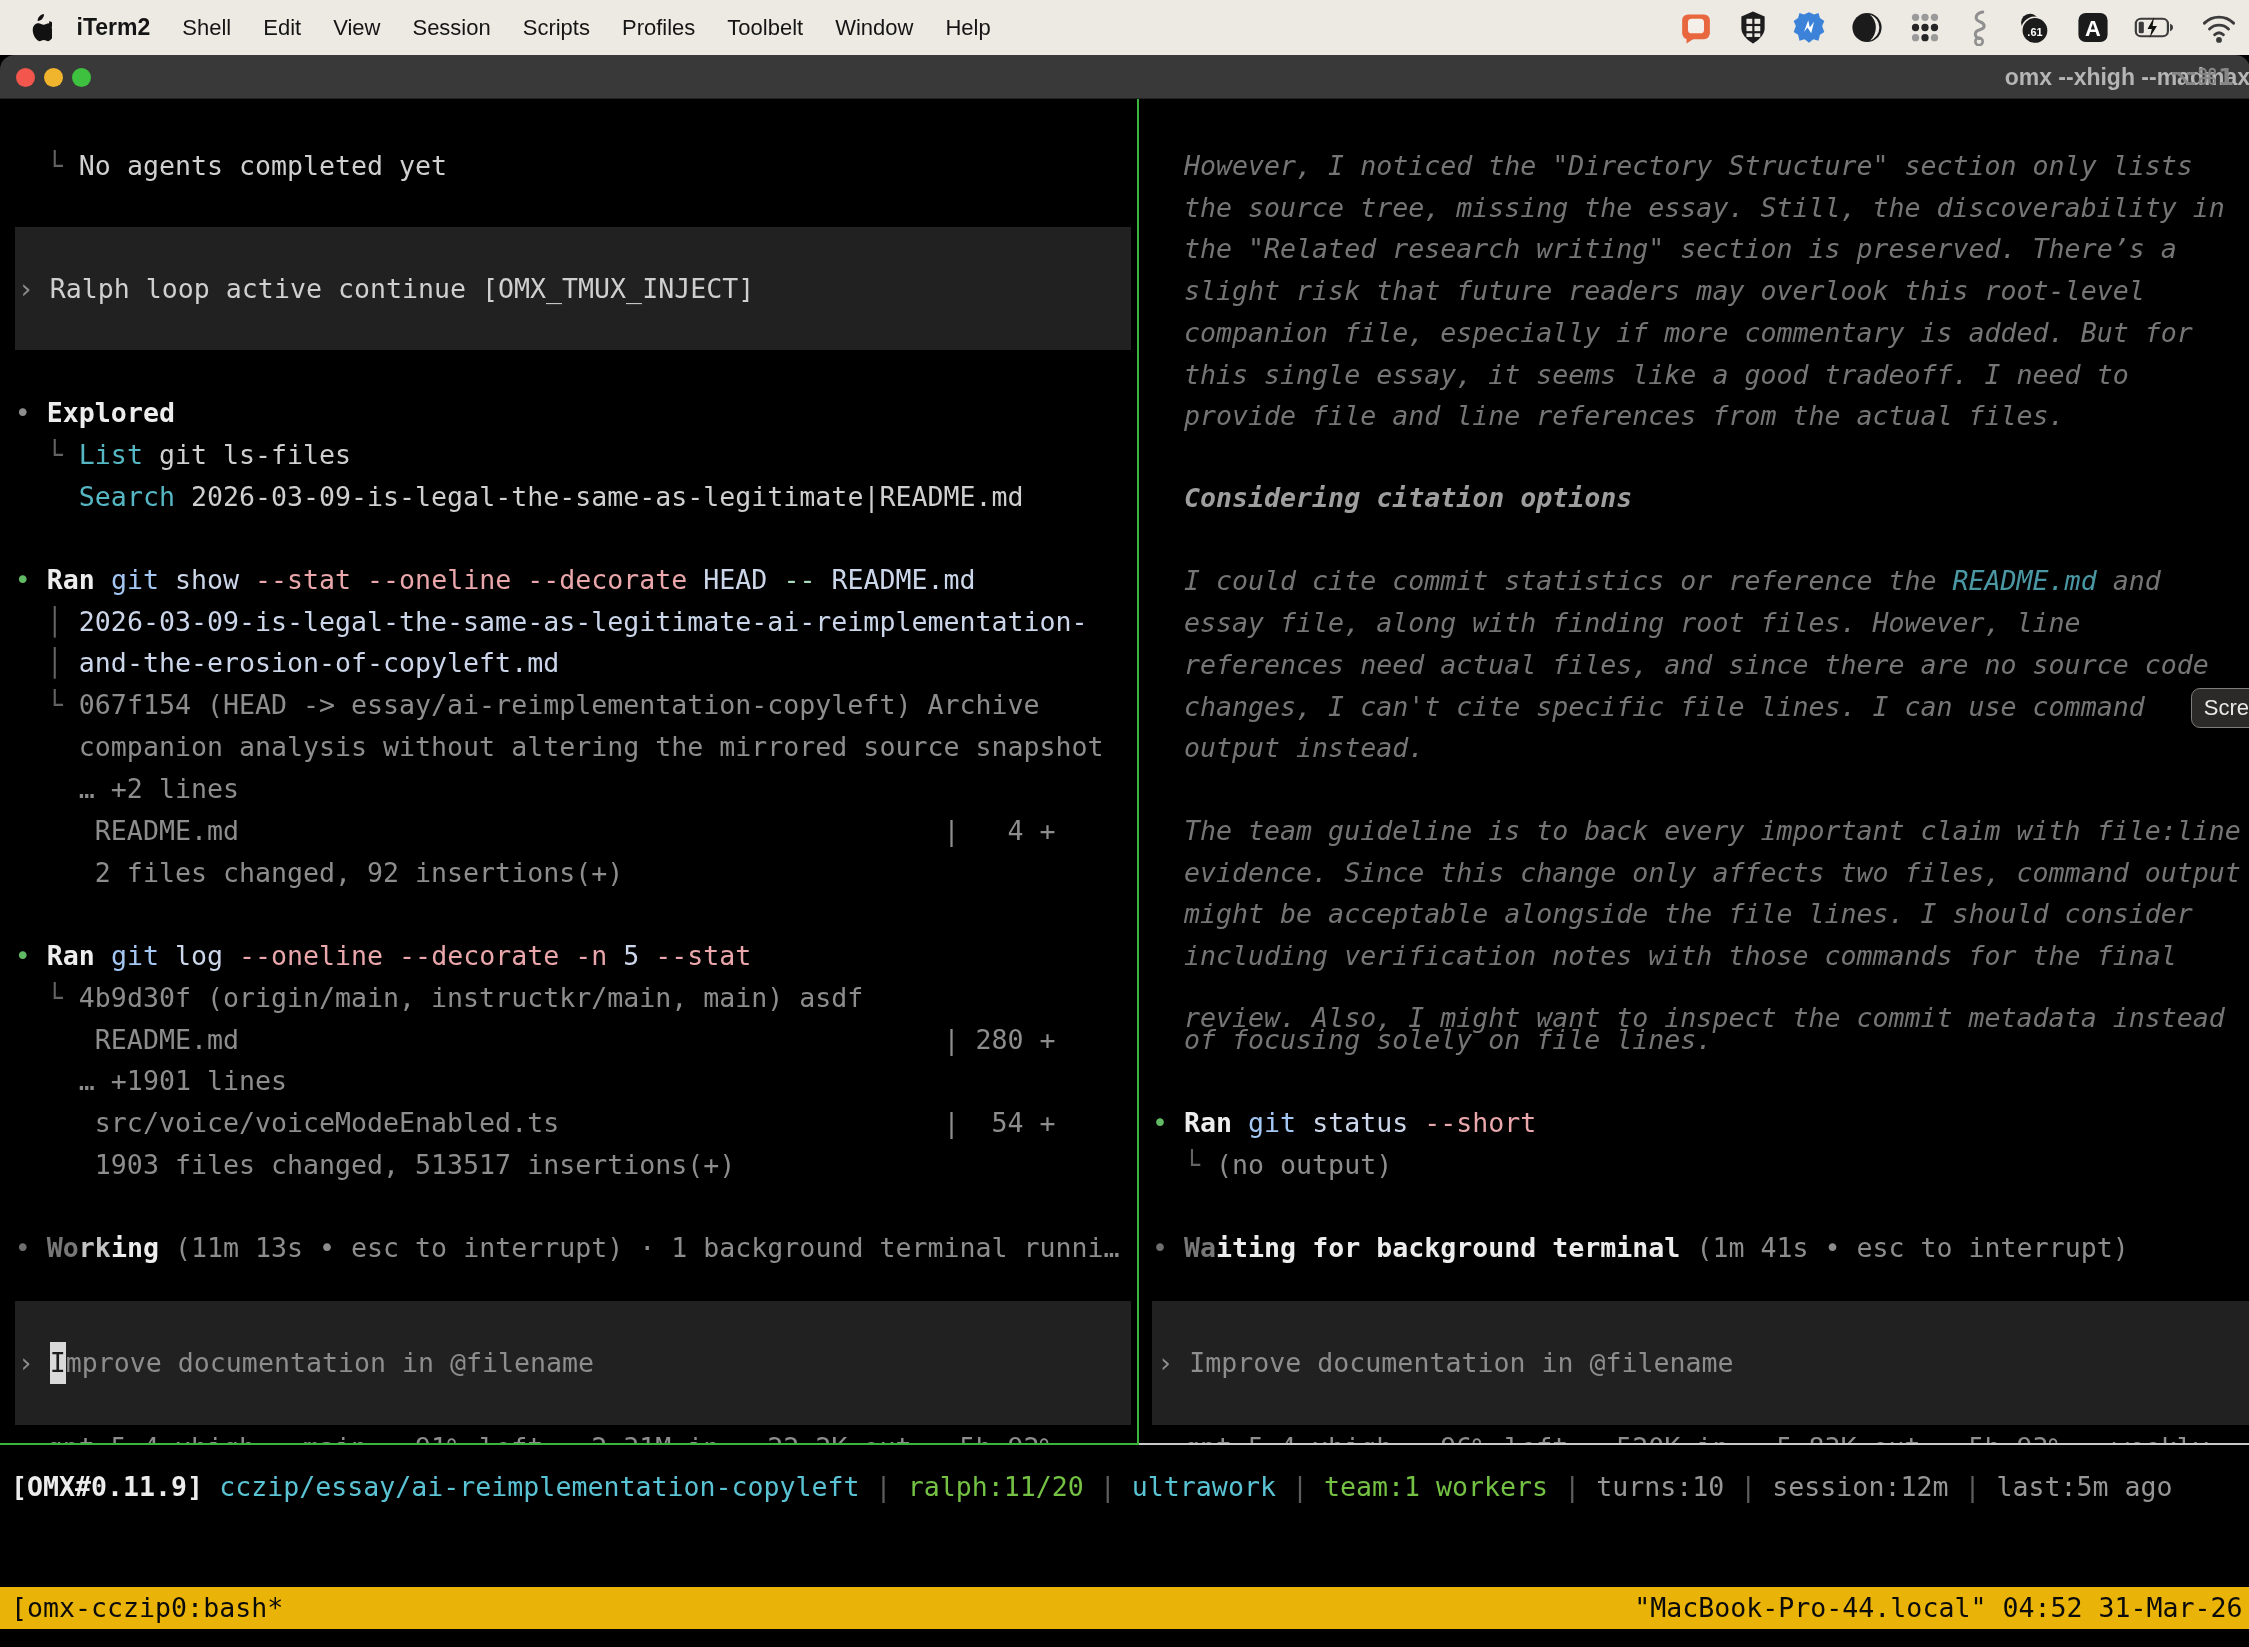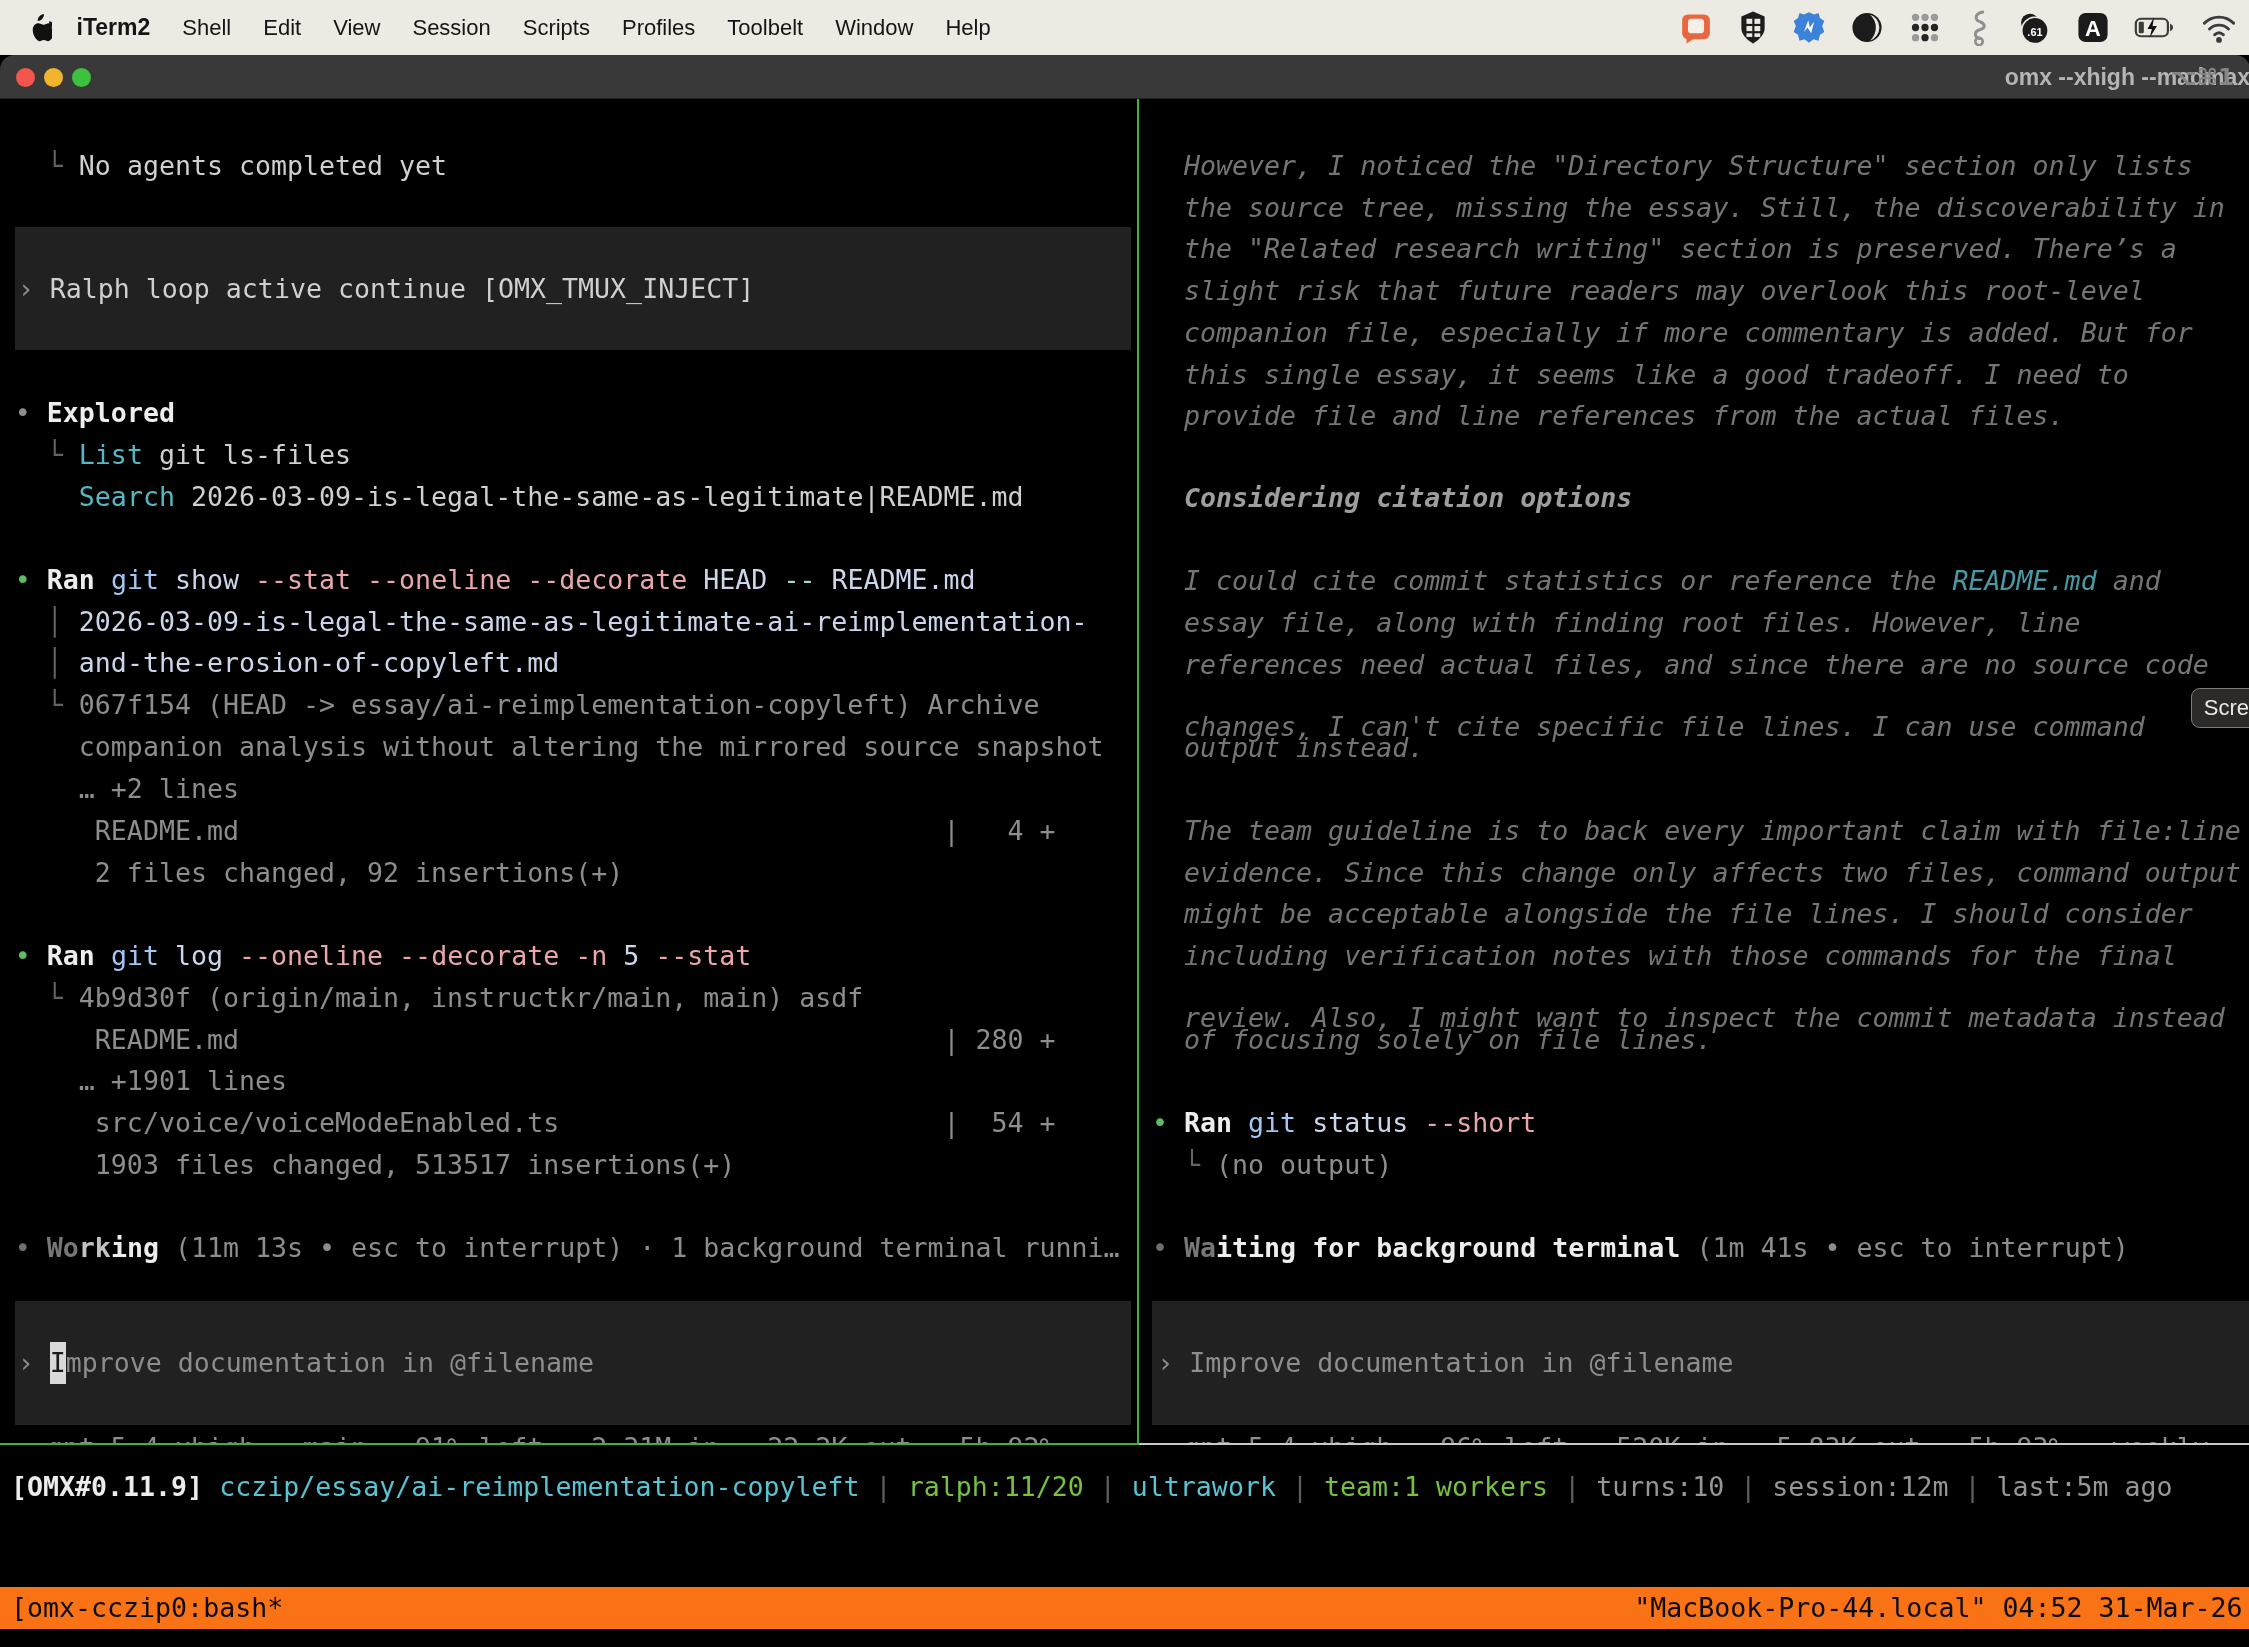--- a/index.html
+++ b/index.html
@@ -44,21 +44,21 @@
   .c-gb{color:#61bb65}
   .c-sh0{color:#777777;font-weight:bold}.c-sh1{color:#c2c2c2;font-weight:bold}
   .c-cur{background:#d9d9d9;color:#1b1b1b}
   .c-ow{color:#ececec;font-weight:bold}.c-ocy{color:#5ac3d3}.c-ogr{color:#74c144}
   .c-osep{color:#5e5e5e}.c-odim{color:#969696}
   
   #pane-divider{position:absolute;left:1137px;top:44px;width:2.2px;height:1346px;background:#3cb43c;}
   #border-left{position:absolute;left:0;top:1388px;width:1137px;height:2.2px;background:#3cb43c;}
   #border-right{position:absolute;left:1139px;top:1388px;width:1111px;height:2.2px;background:#c9c9c9;}
   
-  #tmux-bar{position:absolute;left:0;top:1532px;width:2250px;height:42px;background:#f97316;
+  #tmux-bar{position:absolute;left:0;top:1532px;width:2250px;height:42px;background:#eab308;
     font-family:"DejaVu Sans Mono",monospace;font-size:26.6px;line-height:42px;color:#0b0b0b;white-space:pre;}
   #tmux-left{position:absolute;left:11px;top:0;}
   #tmux-right{position:absolute;right:7.4px;top:0;}
   
   #screen-overlay{position:absolute;left:2191px;top:633px;width:96px;height:40px;background:#2b2a28;
     border:1.5px solid #7d7d7d;border-radius:8.9px;color:#e9e9e9;font-family:"Liberation Sans",sans-serif;
     font-size:22px;line-height:37px;padding-left:11.8px;}
 </style>
 </head>
 <body>
@@ -207,21 +207,21 @@
       <div class="trow" style="top: 88px;"><span class="c-it">  the source tree, missing the essay. Still, the discoverability in</span></div>
       <div class="trow" style="top: 129px;"><span class="c-it">  the "Related research writing" section is preserved. There’s a</span></div>
       <div class="trow" style="top: 171px;"><span class="c-it">  slight risk that future readers may overlook this root-level</span></div>
       <div class="trow" style="top: 213px;"><span class="c-it">  companion file, especially if more commentary is added. But for</span></div>
       <div class="trow" style="top: 255px;"><span class="c-it">  this single essay, it seems like a good tradeoff. I need to</span></div>
       <div class="trow" style="top: 296px;"><span class="c-it">  provide file and line references from the actual files.</span></div>
       <div class="trow" style="top: 378px;"><span class="c-ith">  Considering citation options</span></div>
       <div class="trow" style="top: 461px;"><span class="c-it">  I could cite commit statistics or reference the </span><span class="c-cyit">README.md</span><span class="c-it"> and</span></div>
       <div class="trow" style="top: 503px;"><span class="c-it">  essay file, along with finding root files. However, line</span></div>
       <div class="trow" style="top: 545px;"><span class="c-it">  references need actual files, and since there are no source code</span></div>
-      <div class="trow" style="top: 587px; margin-top: 20px;"><span class="c-it">  changes, I can't cite specific file lines. I can use command</span></div>
+      <div class="trow" style="top: 587px;"><span class="c-it">  changes, I can't cite specific file lines. I can use command</span></div>
       <div class="trow" style="top: 628px;"><span class="c-it">  output instead.</span></div>
       <div class="trow" style="top: 711px;"><span class="c-it">  The team guideline is to back every important claim with file:line</span></div>
       <div class="trow" style="top: 753px;"><span class="c-it">  evidence. Since this change only affects two files, command output</span></div>
       <div class="trow" style="top: 794px;"><span class="c-it">  might be acceptable alongside the file lines. I should consider</span></div>
       <div class="trow" style="top: 836px;"><span class="c-it">  including verification notes with those commands for the final</span></div>
       <div class="trow" style="top: 878px; margin-top: 20px;"><span class="c-it">  review. Also, I might want to inspect the commit metadata instead</span></div>
       <div class="trow" style="top: 920px;"><span class="c-it">  of focusing solely on file lines.</span></div>
       <div class="trow" style="top: 1003px;"><span class="c-gb">• </span><span class="c-w">Ran</span><span class="c-tx"> </span><span class="c-bl">git</span><span class="c-lav"> status </span><span class="c-sal">--short</span></div>
       <div class="trow" style="top: 1045px;"><span class="c-tree">  └ </span><span class="c-dim">(no output)</span></div>
       <div class="trow" style="top: 1128px;"><span class="c-dim2">• </span><span class="c-sh0">Wa</span><span class="c-w">iting for background terminal</span><span class="c-dim"> (1m 41s • esc to interrupt)</span></div>

